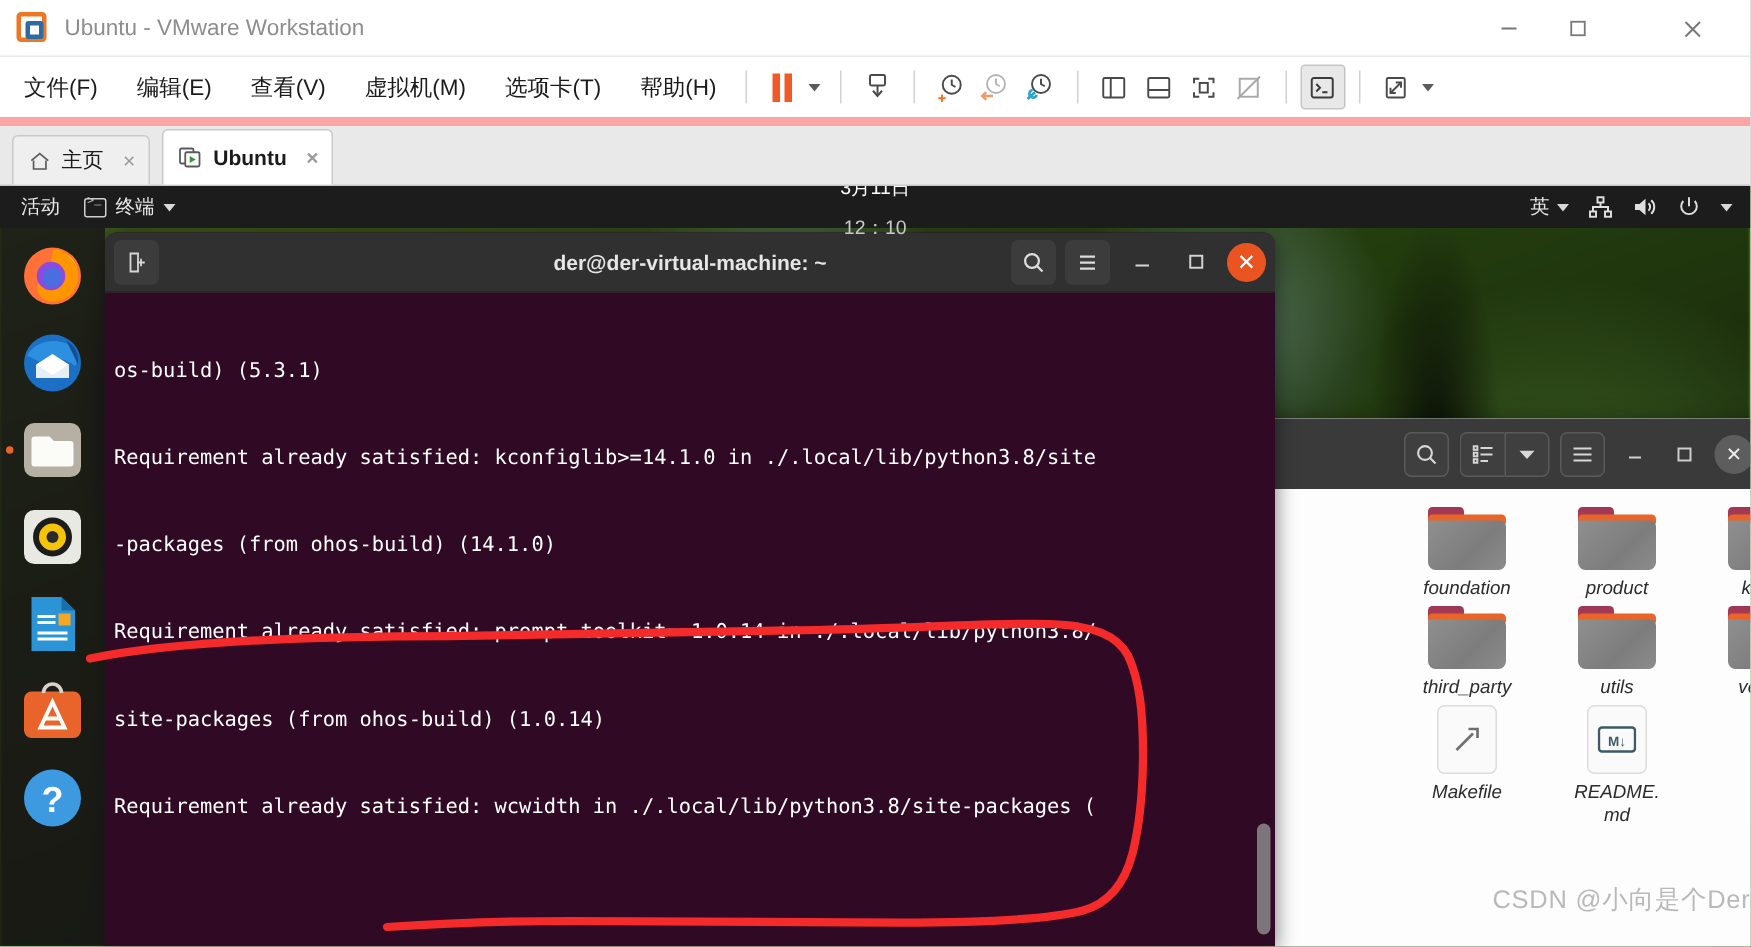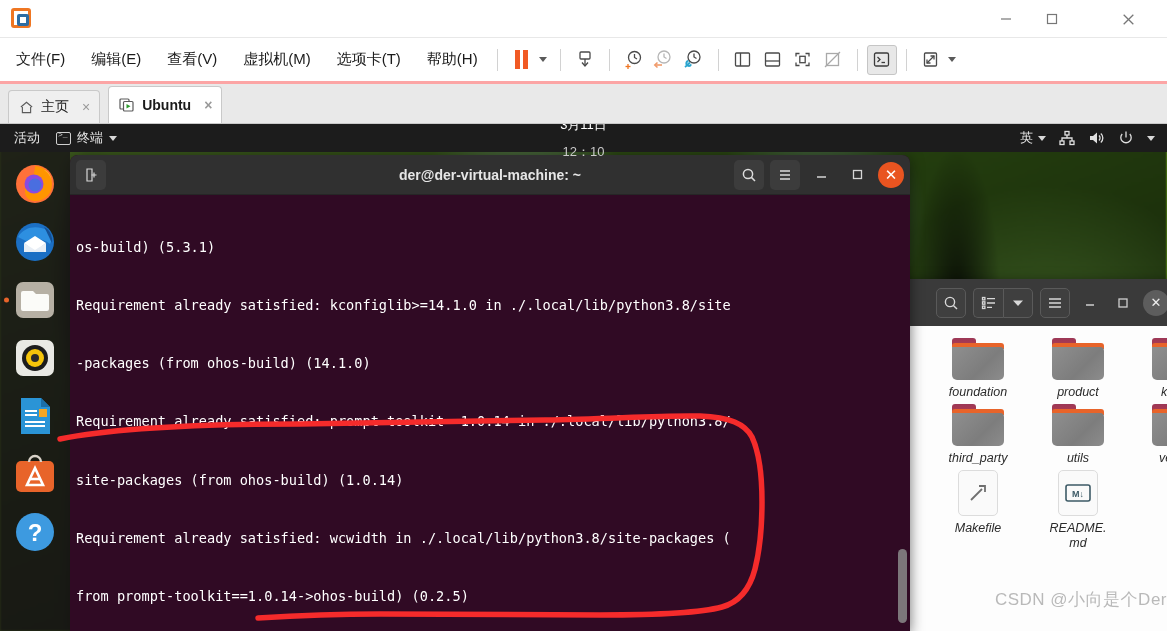--- a/index.html
+++ b/index.html
@@ -21,21 +21,21 @@
   .vm-logo .sq2{position:absolute;left:6px;top:6px;width:12px;height:12px;border:3px solid #2d6ca2;border-radius:2px;background:#fff;}
   .vm-title{ margin-left:10px; font-size:15px; color:#8d8d8d; }
   .wc{ position:absolute; top:0; height:38px; width:46px; display:flex; align-items:center; justify-content:center; }
   .wc svg{stroke:#777;}
   .wc-min{right:138px;} .wc-max{right:92px;} .wc-close{right:16px;}
 
   
   .vm-menubar{
     position:absolute; left:0; top:38px; width:1167px; height:46px;
     background:#fff; display:flex; align-items:center;
-    border-bottom:3px solid #fca5a5;
+    border-bottom:6px solid #fca5a5;
   }
   .menu-item{ font-size:15px; color:#1b1b1b; padding:4px 10px; margin-left:6px; cursor:default; }
   .tb-sep{ width:1px; height:22px; background:#d2d2d2; margin:0 9px; }
   .tb-btn{ width:30px;height:30px;display:flex;align-items:center;justify-content:center;cursor:default;border-radius:3px;}
   .tb-btn.active{background:#e8e8e8;border:1px solid #c5c5c5;}
   .caret{ width:0;height:0;border-left:4px solid transparent;border-right:4px solid transparent;border-top:5px solid #5a5a5a; margin-left:2px;margin-right:4px;cursor:default;}
   .pausebars{display:flex;gap:3px;}
   .pausebars i{display:block;width:5px;height:19px;background:#f15a24;}
 
   
@@ -90,21 +90,21 @@
   .dock{
     position:absolute; left:0; top:28px; width:70px; bottom:0;
     background:rgba(24,20,22,.80); z-index:25; padding-top:10px;
     display:flex; flex-direction:column; align-items:center; gap:14px;
   }
   .dock-ico{width:44px;height:44px;border-radius:9px;position:relative;cursor:default;display:flex;align-items:center;justify-content:center;}
   .run-dot{position:absolute;left:-9px;top:50%;transform:translateY(-50%);width:5px;height:5px;border-radius:50%;background:#e8642a;}
 
   
   .term{
-    position:absolute; left:70px; top:31px; width:840px; height:476px; z-index:20;
+    position:absolute; left:70px; top:31px; width:780px; height:476px; z-index:20;
     background:#300a24; box-shadow:0 3px 14px rgba(0,0,0,.55);
     border-radius:8px 8px 0 0; overflow:hidden;
   }
   .term-head{
     height:40px; background:#303030; display:flex; align-items:center; padding:0 6px; position:relative;
     border-bottom:1px solid #262626;
   }
   .th-btn{width:30px;height:30px;border-radius:5px;display:flex;align-items:center;justify-content:center;cursor:default;}
   .th-btn.box{background:#3c3c3c;}
   .th-title{position:absolute;left:0;right:0;text-align:center;color:#e6e6e6;font-size:14px;font-weight:bold;pointer-events:none;font-family:"Liberation Sans",sans-serif;}
@@ -148,20 +148,23 @@
 </head>
 <body>
 
 <div id="app">
 
   <div class="vm-titlebar">
     <div class="vm-logo">
       <div class="sq1"></div>
         <div class="sq2"></div>
     </div>
+    <div class="vm-title">
+      <span>Ubuntu</span><span> - VMware Workstation</span>
+    </div>
     <div class="wc wc-min">
       <svg width="14" height="14" viewBox="0 0 14 14">
           <line x1="2" y1="7" x2="12" y2="7" stroke-width="1.2"></line>
         </svg>
     </div>
     <div class="wc wc-max">
       <svg width="14" height="14" viewBox="0 0 14 14">
           <rect x="2.5" y="2.5" width="9" height="9" fill="none" stroke-width="1.2"></rect>
         </svg>
     </div>
@@ -588,21 +591,20 @@
         </div>
       </div>
 
       <div class="term-body">
         <span class="tl">os-build) (5.3.1)</span>
         <span class="tl">Requirement already satisfied: kconfiglib&gt;=14.1.0 in ./.local/lib/python3.8/site</span>
         <span class="tl">-packages (from ohos-build) (14.1.0)</span>
         <span class="tl">Requirement already satisfied: prompt-toolkit==1.0.14 in ./.local/lib/python3.8/</span>
         <span class="tl">site-packages (from ohos-build) (1.0.14)</span>
         <span class="tl">Requirement already satisfied: wcwidth in ./.local/lib/python3.8/site-packages (</span>
-        <span class="tl">from prompt-toolkit==1.0.14-&gt;ohos-build) (0.2.5)</span>
         
         
         
         
 
         
 
         
 
         

